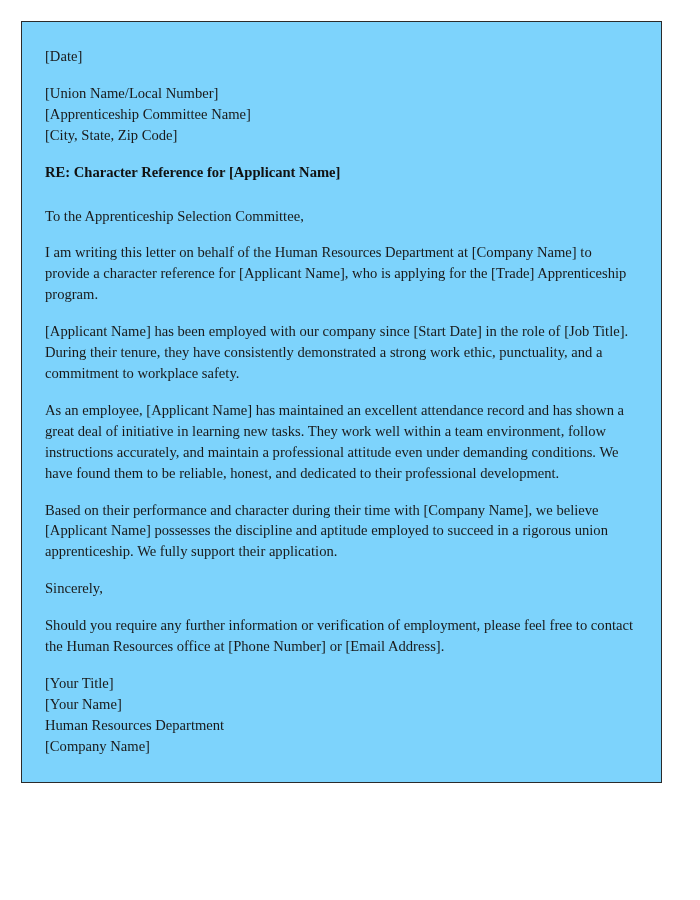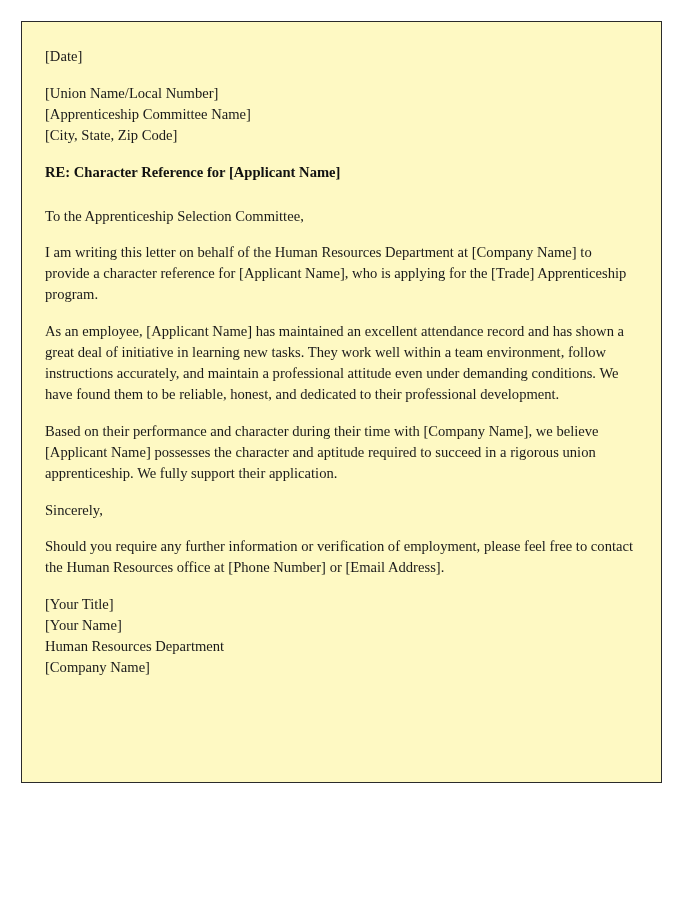--- a/index.html
+++ b/index.html
@@ -14,21 +14,21 @@
     font-family: "Liberation Serif", "DejaVu Serif", serif;
     color: #1a1a1a;
   }
   #page-frame {
     position: absolute;
     left: 21px;
     top: 21px;
     width: 641px;
     height: 762px;
     border: 1px solid #2b2b2b;
-    background: #fef9c3;
+    background: #7dd3fc;
   }
   #letter-body {
     position: absolute;
     left: 23px;
     top: 24px;
     width: 591px;
   }
   .block {
     font-size: 14.6px;
     line-height: 20.9px;
@@ -59,22 +59,23 @@
       <span class="line">[Union Name/Local Number]</span>
       <span class="line">[Apprenticeship Committee Name]</span>
       <span class="line">[City, State, Zip Code]</span>
     </div>
 
     <div class="re-line">RE: Character Reference for [Applicant Name]</div>
 
     <div class="block">To the Apprenticeship Selection Committee,</div>
 
     <div class="block">I am writing this letter on behalf of the Human Resources Department at [Company Name] to provide a character reference for [Applicant Name], who is applying for the [Trade] Apprenticeship program.</div>
+    <div class="block">[Applicant Name] has been employed with our company since [Start Date] in the role of [Job Title]. During their tenure, they have consistently demonstrated a strong work ethic, punctuality, and a commitment to workplace safety.</div>
     <div class="block">As an employee, [Applicant Name] has maintained an excellent attendance record and has shown a great deal of initiative in learning new tasks. They work well within a team environment, follow instructions accurately, and maintain a professional attitude even under demanding conditions. We have found them to be reliable, honest, and dedicated to their professional development.</div>
-    <div class="block">Based on their performance and character during their time with [Company Name], we believe [Applicant Name] possesses the character and aptitude required to succeed in a rigorous union apprenticeship. We fully support their application.</div>
+    <div class="block">Based on their performance and character during their time with [Company Name], we believe [Applicant Name] possesses the discipline and aptitude employed to succeed in a rigorous union apprenticeship. We fully support their application.</div>
     <div class="block">Sincerely,</div>
 
     <div class="block">Should you require any further information or verification of employment, please feel free to contact the Human Resources office at [Phone Number] or [Email Address].</div>
 
     <div class="block">
       <span class="line">[Your Title]</span>
       <span class="line">[Your Name]</span>
       <span class="line">Human Resources Department</span>
       <span class="line">[Company Name]</span>
     </div>

